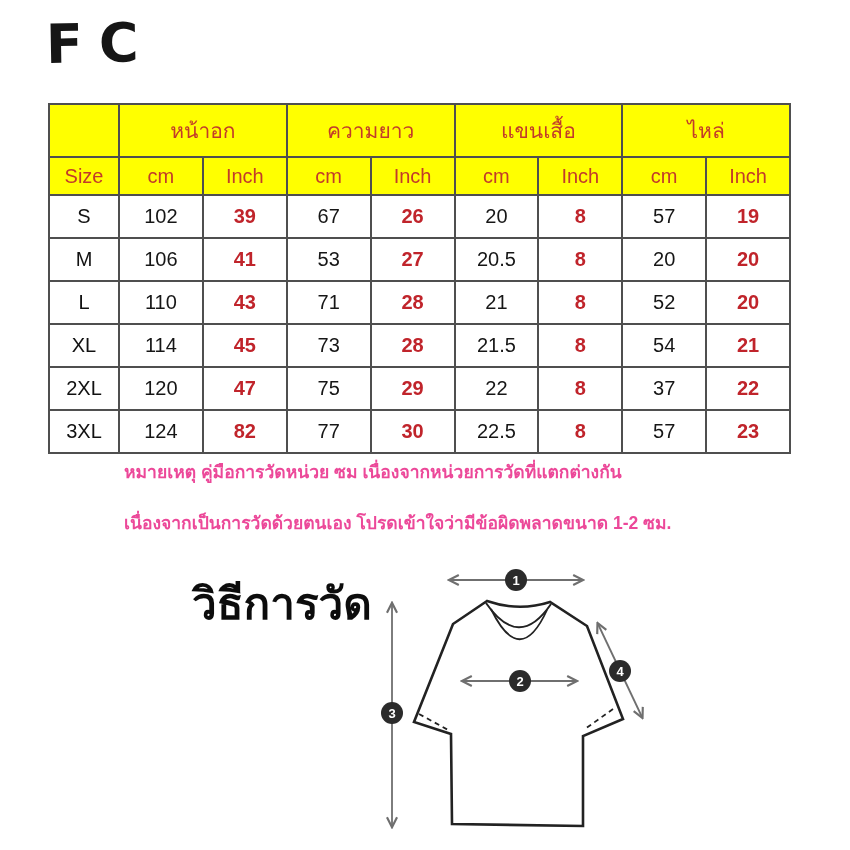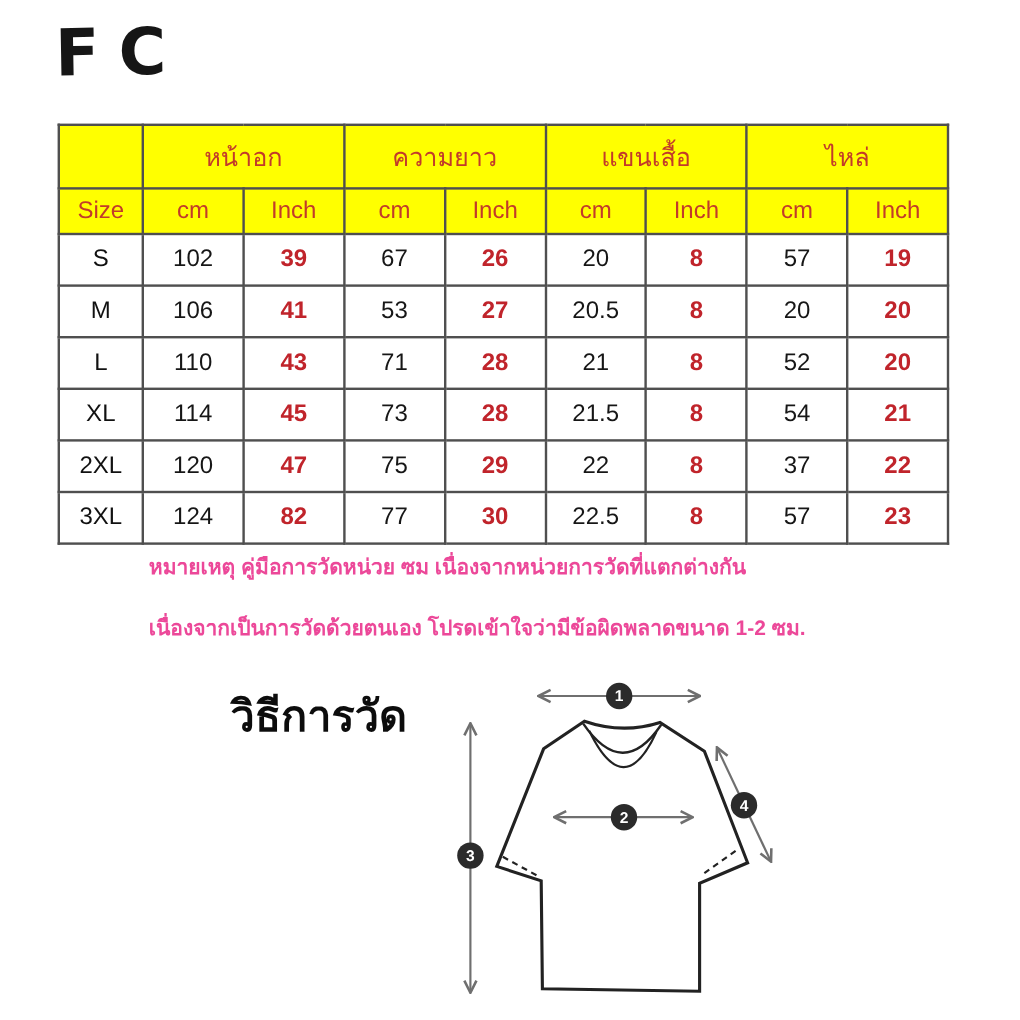--- a/index.html
+++ b/index.html
@@ -66,21 +66,21 @@
     white-space: nowrap;
   }
   #note-1 { top: 458px; }
   #note-2 { top: 499px; margin-top: 10px; }
   #note-3 { top: 526px; }
 
   
   #measure-heading {
     position: absolute;
     left: 192px; top: 568px;
-    font-size: 36px;
+    font-size: 44px;
     font-weight: 800;
     color: #0c0c0c;
   }
   #tee-diagram {
     position: absolute;
     left: 350px; top: 550px;
   }
   .shirt-line { stroke: #222; fill: none; }
   .arrow-line { stroke: #6f6f6f; stroke-width: 1.8; fill: none; }
   .label-dot  { fill: #2b2b2b; }

